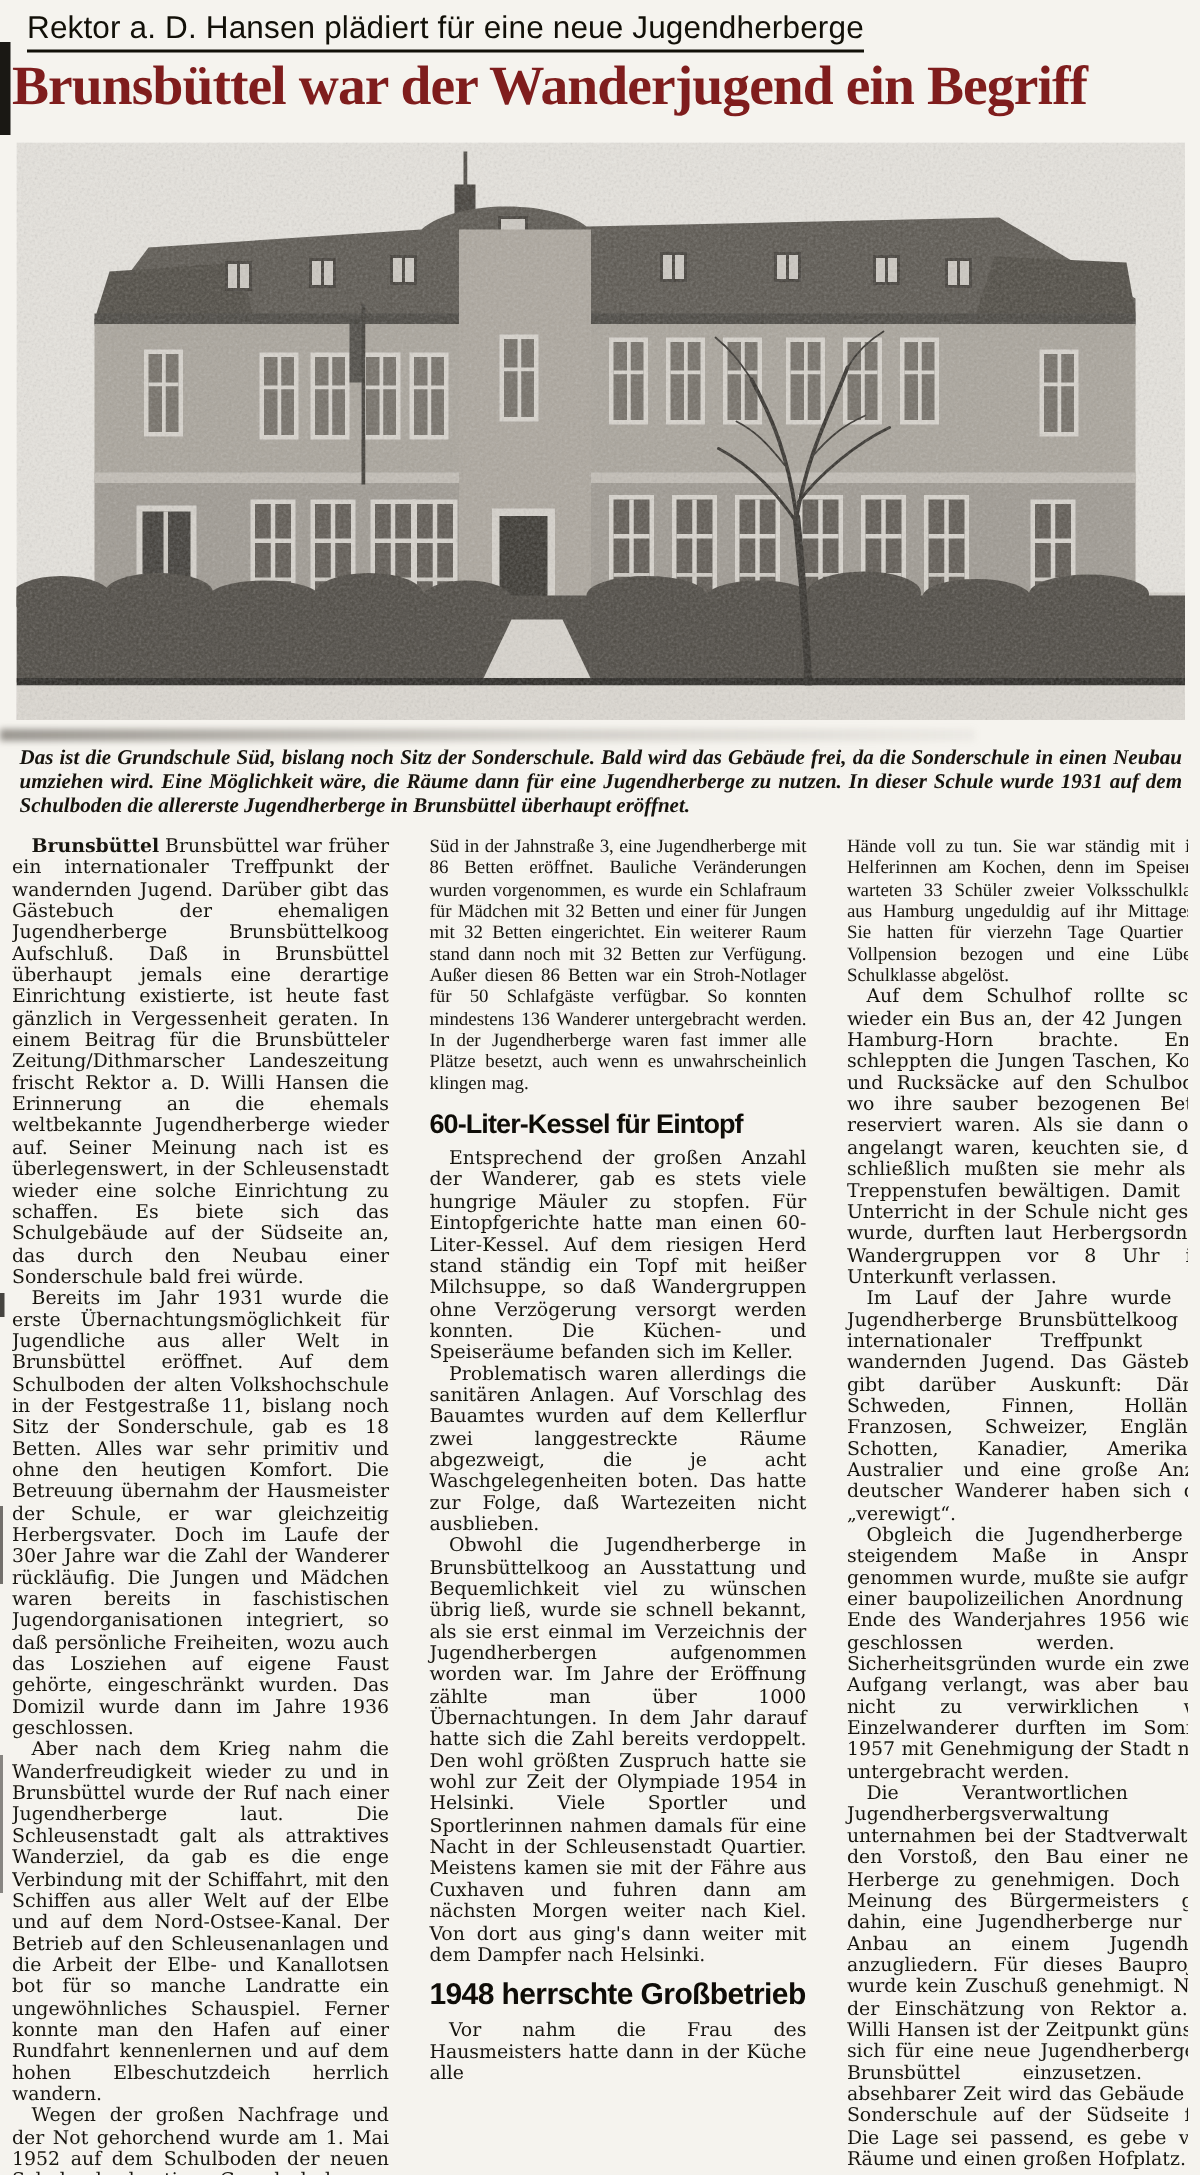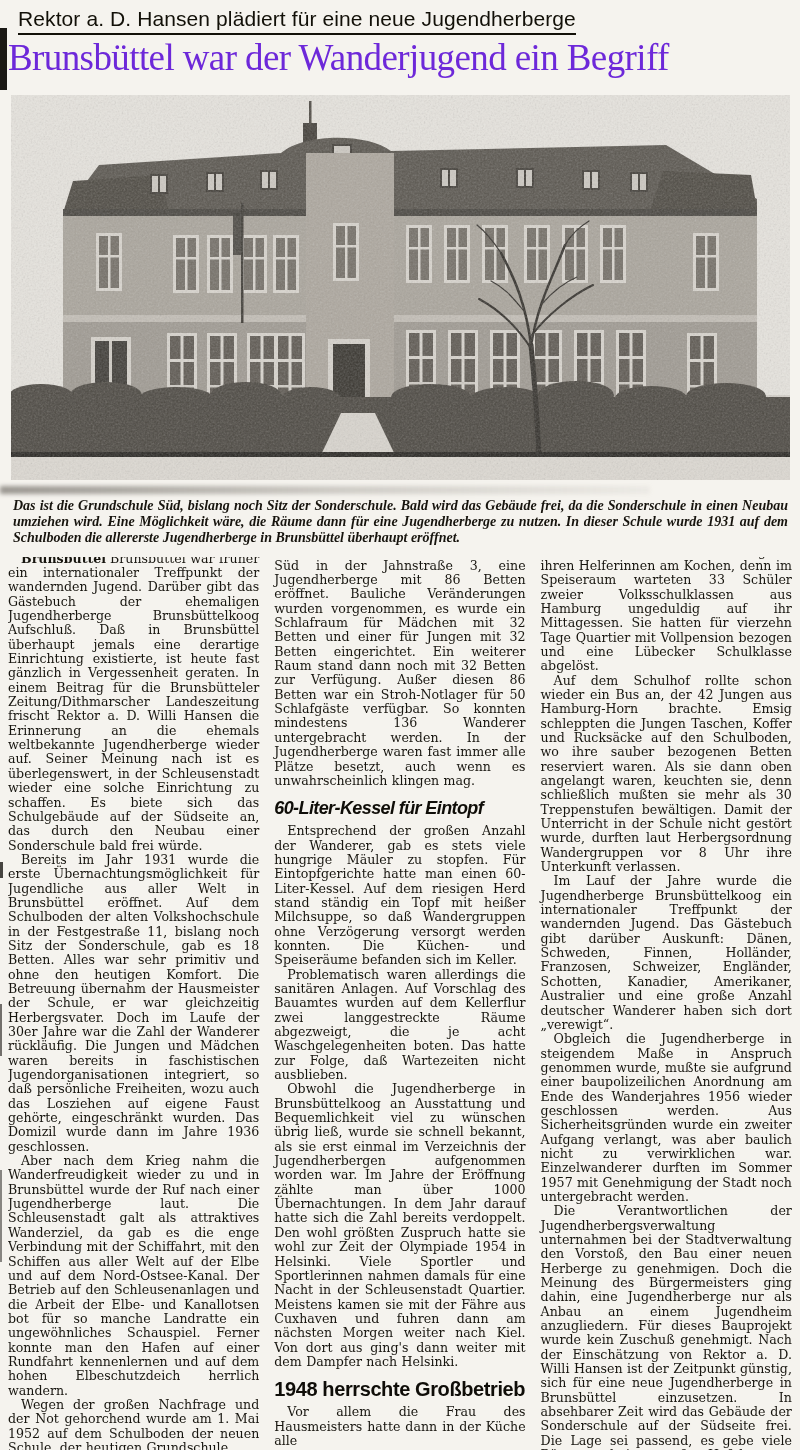--- a/index.html
+++ b/index.html
@@ -11,57 +11,57 @@
   
   .kicker {
     position:absolute; left:18px; top:7px;
     font-family:"Liberation Sans", sans-serif;
     font-size:21px; line-height:23px; color:#121008;
     display:inline-block; border-bottom:2.5px solid #121008; padding-bottom:3px;
     letter-spacing:0.1px;
   }
   .headline {
     position:absolute; left:8px; top:37px; width:790px; margin:0;
-    font-family:"Liberation Serif", serif; font-weight:normal;
+    font-family:"Liberation Serif", serif; font-weight:bold;
     font-size:37px; line-height:42px; letter-spacing:-0.6px;
-    white-space:nowrap; color:#6d28d9;
+    white-space:nowrap; color:#7f1d1d;
   }
   
   .photo { position:absolute; left:11px; top:95px; width:779px; height:385px; }
   .photo svg { display:block; width:100%; height:100%; filter:contrast(0.96) brightness(1.02); }
   .smudge {
     position:absolute; left:0; top:486px; width:650px; height:8px;
     background:linear-gradient(90deg, rgba(80,75,68,.55), rgba(115,110,102,.28) 55%, rgba(140,135,128,.08));
     filter:blur(2px);
   }
   
   .caption {
     position:absolute; left:13px; top:498px; width:775px; margin:0;
     font-family:"Liberation Serif", serif; font-style:italic; font-weight:bold;
     font-size:14px; line-height:16px; text-align:justify; color:#17140e;
   }
   
   .columns {
     position:absolute; left:8px; top:557px; width:784px; height:893px;
-    display:flex; gap:15px; overflow:hidden;align-items:center;
+    display:flex; gap:27px; overflow:hidden;
   }
   .col { width:251.3px; flex:0 0 auto; }
   .col p {
     margin:0; font-size:12.6px; line-height:14.35px;
     text-align:justify; text-indent:13px; color:#17150f;
     word-spacing:0.4px;
   }
-  .col p.cont { text-indent:0; }
+  .col p.cont { text-indent:0;font-family:Liberation Serif, serif; }
   .lead-word { font-weight:bold; margin-right:4px; }
   .subhead {
     font-family:"Liberation Sans", sans-serif; font-weight:bold;
     font-size:20px; line-height:22px; margin:9px 0 5px 0;
     letter-spacing:-0.4px; color:#0f0d08;
   }
-  .subhead.tight { font-size:18px; letter-spacing:-0.6px;font-style:italic; }
+  .subhead.tight { font-size:18px; letter-spacing:-0.6px; }
   
   .edge-mark { position:absolute; background:#1a1814; }
   .m1 { left:0; top:28px;  width:7px; height:62px; }
   .m2 { left:0; top:862px; width:3px; height:16px; opacity:.8; }
   .m3 { left:0; top:1004px; width:2px; height:52px; opacity:.6; }
   .m4 { left:0; top:1170px; width:2px; height:92px; opacity:.5; }
 </style>
 </head>
 <body>
 
@@ -217,21 +217,21 @@
       <p>Wegen der großen Nachfrage und der Not gehorchend wurde am 1. Mai 1952 auf dem Schulboden der neuen Schule, der heutigen Grundschule</p>
     </div>
 
     <div class="col">
       <p class="cont">Süd in der Jahnstraße 3, eine Jugendherberge mit 86 Betten eröffnet. Bauliche Veränderungen wurden vorgenommen, es wurde ein Schlafraum für Mädchen mit 32 Betten und einer für Jungen mit 32 Betten eingerichtet. Ein weiterer Raum stand dann noch mit 32 Betten zur Verfügung. Außer diesen 86 Betten war ein Stroh-Notlager für 50 Schlafgäste verfügbar. So konnten mindestens 136 Wanderer untergebracht werden. In der Jugendherberge waren fast immer alle Plätze besetzt, auch wenn es unwahrscheinlich klingen mag.</p>
       <h3 class="subhead tight">60-Liter-Kessel für Eintopf</h3>
       <p>Entsprechend der großen Anzahl der Wanderer, gab es stets viele hungrige Mäuler zu stopfen. Für Eintopfgerichte hatte man einen 60-Liter-Kessel. Auf dem riesigen Herd stand ständig ein Topf mit heißer Milchsuppe, so daß Wandergruppen ohne Verzögerung versorgt werden konnten. Die Küchen- und Speiseräume befanden sich im Keller.</p>
       <p>Problematisch waren allerdings die sanitären Anlagen. Auf Vorschlag des Bauamtes wurden auf dem Kellerflur zwei langgestreckte Räume abgezweigt, die je acht Waschgelegenheiten boten. Das hatte zur Folge, daß Wartezeiten nicht ausblieben.</p>
       <p>Obwohl die Jugendherberge in Brunsbüttelkoog an Ausstattung und Bequemlichkeit viel zu wünschen übrig ließ, wurde sie schnell bekannt, als sie erst einmal im Verzeichnis der Jugendherbergen aufgenommen worden war. Im Jahre der Eröffnung zählte man über 1000 Übernachtungen. In dem Jahr darauf hatte sich die Zahl bereits verdoppelt. Den wohl größten Zuspruch hatte sie wohl zur Zeit der Olympiade 1954 in Helsinki. Viele Sportler und Sportlerinnen nahmen damals für eine Nacht in der Schleusenstadt Quartier. Meistens kamen sie mit der Fähre aus Cuxhaven und fuhren dann am nächsten Morgen weiter nach Kiel. Von dort aus ging's dann weiter mit dem Dampfer nach Helsinki.</p>
       <h3 class="subhead">1948 herrschte Großbetrieb</h3>
-      <p>Vor allem die Frau des Hausmeisters hatte dann in der Küche alle</p>
+      <p>Vor nahm die Frau des Hausmeisters hatte dann in der Küche alle</p>
     </div>
 
     <div class="col">
       <p class="cont">Hände voll zu tun. Sie war ständig mit ihren Helferinnen am Kochen, denn im Speiseraum warteten 33 Schüler zweier Volksschulklassen aus Hamburg ungeduldig auf ihr Mittagessen. Sie hatten für vierzehn Tage Quartier mit Vollpension bezogen und eine Lübecker Schulklasse abgelöst.</p>
       <p>Auf dem Schulhof rollte schon wieder ein Bus an, der 42 Jungen aus Hamburg-Horn brachte. Emsig schleppten die Jungen Taschen, Koffer und Rucksäcke auf den Schulboden, wo ihre sauber bezogenen Betten reserviert waren. Als sie dann oben angelangt waren, keuchten sie, denn schließlich mußten sie mehr als 30 Treppenstufen bewältigen. Damit der Unterricht in der Schule nicht gestört wurde, durften laut Herbergsordnung Wandergruppen vor 8 Uhr ihre Unterkunft verlassen.</p>
       <p>Im Lauf der Jahre wurde die Jugendherberge Brunsbüttelkoog ein internationaler Treffpunkt der wandernden Jugend. Das Gästebuch gibt darüber Auskunft: Dänen, Schweden, Finnen, Holländer, Franzosen, Schweizer, Engländer, Schotten, Kanadier, Amerikaner, Australier und eine große Anzahl deutscher Wanderer haben sich dort „verewigt“.</p>
       <p>Obgleich die Jugendherberge in steigendem Maße in Anspruch genommen wurde, mußte sie aufgrund einer baupolizeilichen Anordnung am Ende des Wanderjahres 1956 wieder geschlossen werden. Aus Sicherheitsgründen wurde ein zweiter Aufgang verlangt, was aber baulich nicht zu verwirklichen war. Einzelwanderer durften im Sommer 1957 mit Genehmigung der Stadt noch untergebracht werden.</p>
       <p>Die Verantwortlichen der Jugendherbergsverwaltung unternahmen bei der Stadtverwaltung den Vorstoß, den Bau einer neuen Herberge zu genehmigen. Doch die Meinung des Bürgermeisters ging dahin, eine Jugendherberge nur als Anbau an einem Jugendheim anzugliedern. Für dieses Bauprojekt wurde kein Zuschuß genehmigt. Nach der Einschätzung von Rektor a. D. Willi Hansen ist der Zeitpunkt günstig, sich für eine neue Jugendherberge in Brunsbüttel einzusetzen. In absehbarer Zeit wird das Gebäude der Sonderschule auf der Südseite frei. Die Lage sei passend, es gebe viele Räume und einen großen Hofplatz.</p>
     </div>
 

